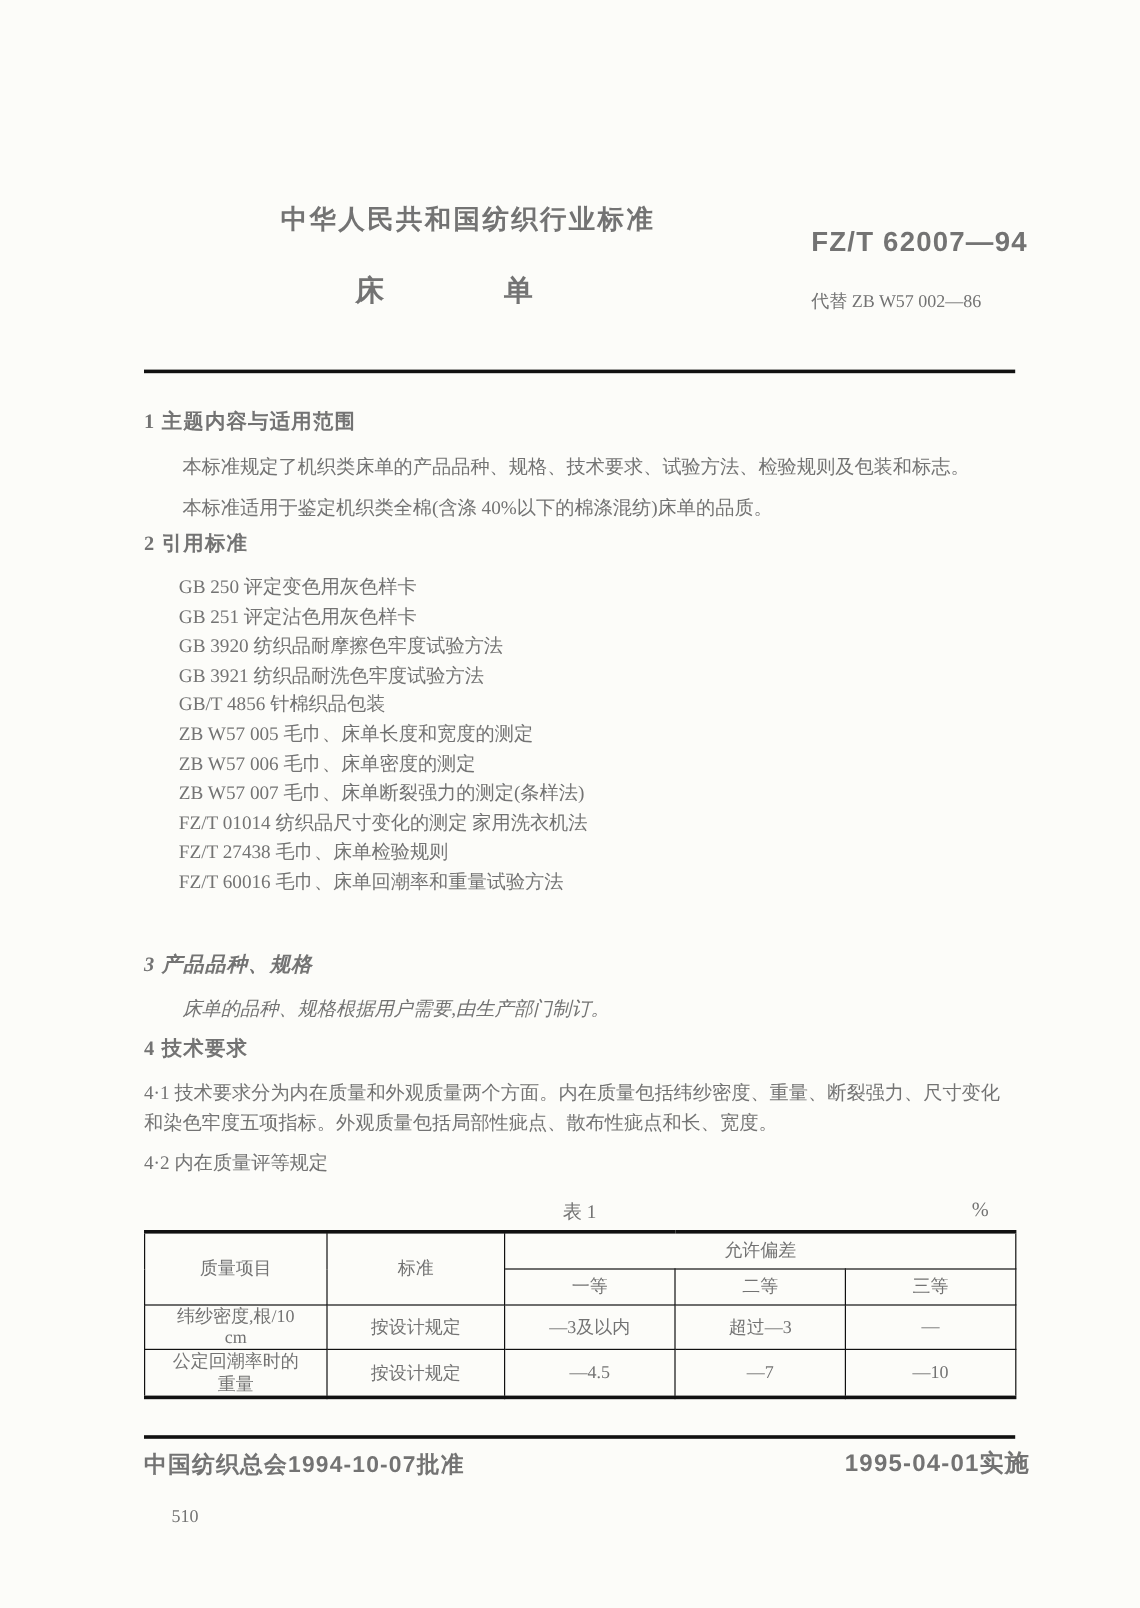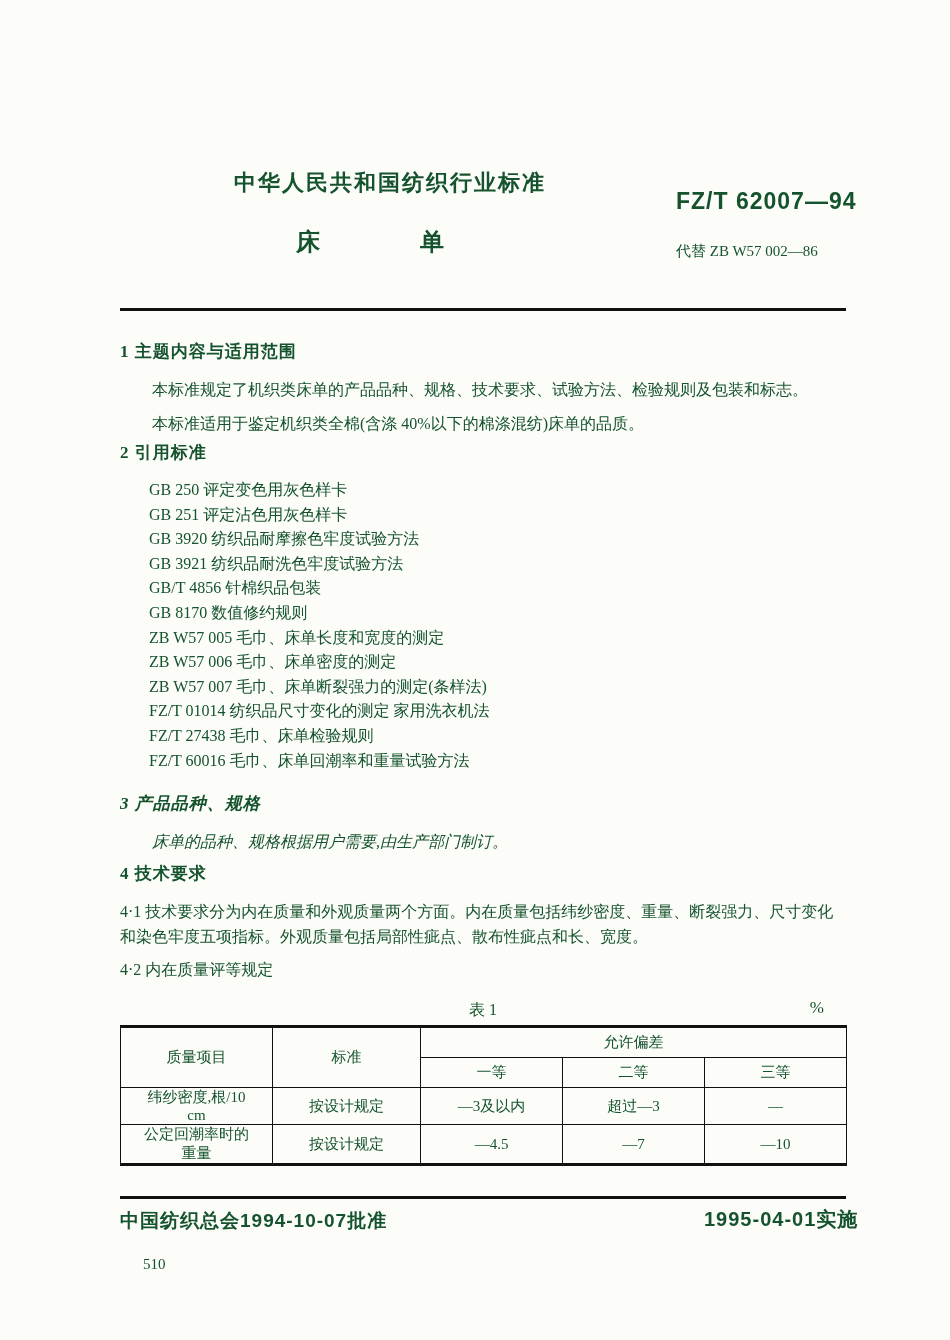--- a/index.html
+++ b/index.html
@@ -2,21 +2,21 @@
 <html><head>
 <meta charset="utf-8">
 <style>
   html, body { margin: 0; padding: 0; background: #e8e8e6; }
   .page {
     position: relative;
     width: 950px;
     height: 1340px;
     margin: 0 auto;
     background: #fcfcf9;
-    color: #14532d;
+    color: #737373;
     font-family: "Liberation Serif", "DejaVu Serif", serif;
     overflow: hidden;
   }
 
   
   .org-title {
     position: absolute; top: 168px; left: 234px;
     font-size: 22px; font-weight: bold; letter-spacing: 2px;
     font-family: "Liberation Sans", "DejaVu Sans", sans-serif;
   }
@@ -117,21 +117,20 @@
   </div>
 
   <div class="sec sec2">
     <h2>2  引用标准</h2>
     <div class="ref-list">
       <div>GB 250   评定变色用灰色样卡</div>
       <div>GB 251   评定沾色用灰色样卡</div>
       <div>GB 3920   纺织品耐摩擦色牢度试验方法</div>
       <div>GB 3921   纺织品耐洗色牢度试验方法</div>
       <div>GB/T 4856   针棉织品包装</div>
-      <div>GB 8170   数值修约规则</div>
       <div>ZB W57 005   毛巾、床单长度和宽度的测定</div>
       <div>ZB W57 006   毛巾、床单密度的测定</div>
       <div>ZB W57 007   毛巾、床单断裂强力的测定(条样法)</div>
       <div>FZ/T 01014   纺织品尺寸变化的测定   家用洗衣机法</div>
       <div>FZ/T 27438   毛巾、床单检验规则</div>
       <div>FZ/T 60016   毛巾、床单回潮率和重量试验方法</div>
     </div>
   </div>
 
   <div class="sec sec3">

